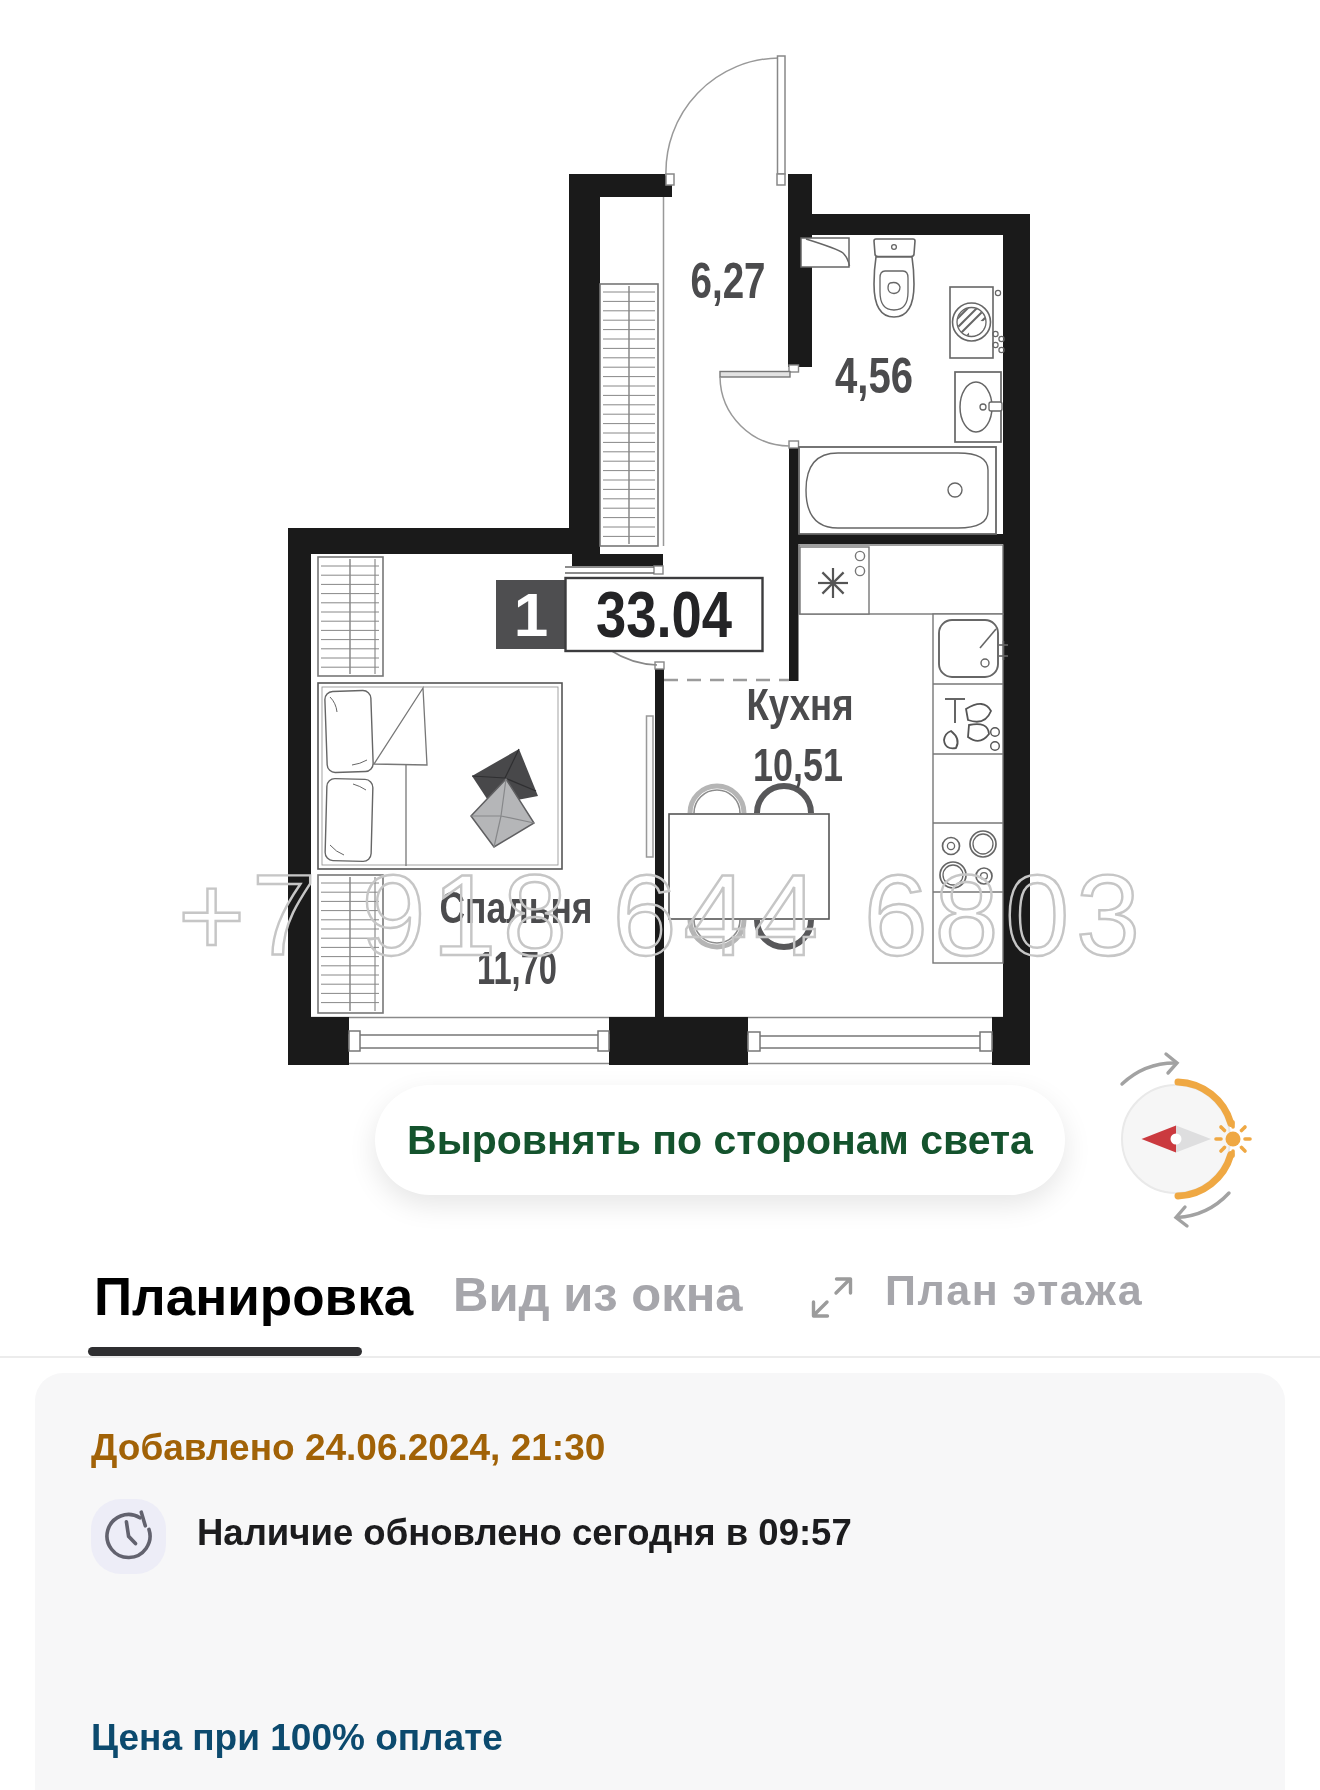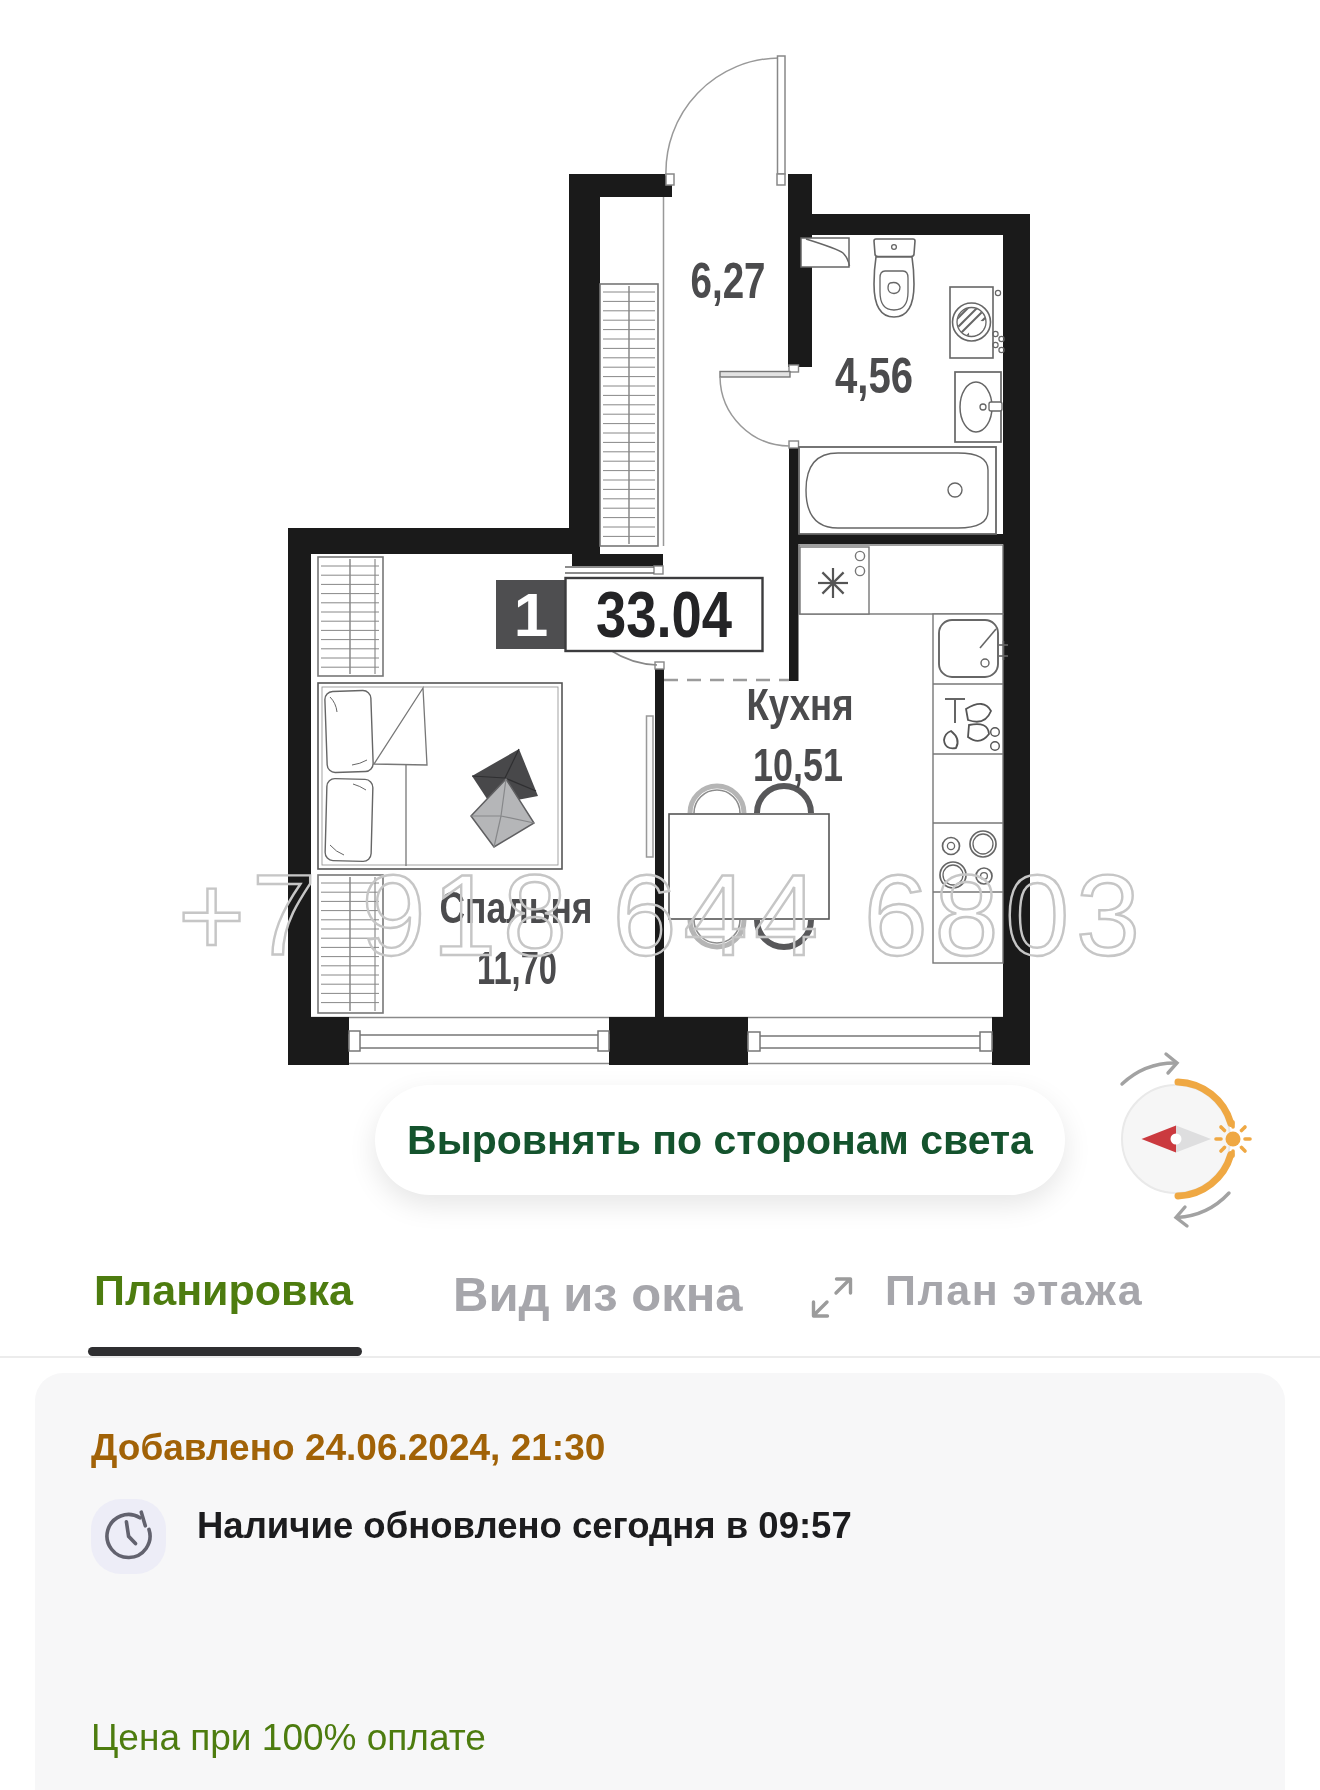--- a/index.html
+++ b/index.html
@@ -371,21 +371,21 @@
         <line x1="1221" y1="1151" x2="1224.5" y2="1147.5"></line>
         <line x1="1241.5" y1="1147.5" x2="1245" y2="1151"></line>
         <line x1="1221" y1="1127" x2="1224.5" y2="1130.5"></line>
       </g>
     </g>
   </g>
 </svg>
 
 <div>
 
-  <div class="abs" style="left:94px;top:1266px;font-size:43px;font-weight:bold;color:#4d7c0f;">Планировка</div>
+  <div class="abs" style="left:94px;top:1266px;font-size:53px;font-weight:bold;color:#000000;">Планировка</div>
 
   <div class="abs" style="left:88px;top:1347px;width:274px;height:9px;background:#2f2f31;border-radius:5px;"></div>
 
   <div class="abs" style="left:453px;top:1266px;font-size:49px;font-weight:bold;color:#a6a6ab;">Вид из окна</div>
 
   <svg class="abs" style="left:800px;top:1270px" width="60" height="56" viewBox="800 1270 60 56">
     <g stroke="#9b9b9b" stroke-width="3.4" fill="none" stroke-linecap="round" stroke-linejoin="round">
       <path d="M 836 1293 L 849 1280 M 836.5 1279 L 850.5 1279 L 850.5 1293"></path>
       <path d="M 827 1302 L 814 1315 M 813.5 1302 L 813.5 1316 L 827.5 1316"></path>
     </g>
@@ -402,17 +402,17 @@
 
   <svg class="abs" style="left:56px;top:126px" width="80" height="80" viewBox="0 0 80 80">
     <rect x="0" y="0" width="75" height="75" rx="30" fill="#ededf7"></rect>
     <g stroke="#62626e" stroke-width="3.6" fill="none" stroke-linecap="round">
       <path d="M 57.95 30.36 A 21.5 21.5 0 1 1 48.89 18.77"></path>
       <path d="M 50.3 13.2 L 54.3 26.8"></path>
       <path d="M 35.4 22.8 L 37.6 37.3 L 44.5 44.6"></path>
     </g>
   </svg>
 
-  <div class="abs" style="left:162px;top:132px;font-size:36.5px;font-weight:bold;color:#1c1c1e;">Наличие обновлено сегодня в 09:57</div>
-
-
-  <div class="abs" style="left:56px;top:344px;font-size:37px;font-weight:normal;color:#4d7c0f;">Цена при 100% оплате</div>
+  <div class="abs" style="left:162px;top:139px;font-size:36.5px;font-weight:bold;color:#1c1c1e;">Наличие обновлено сегодня в 09:57</div>
+
+
+  <div class="abs" style="left:56px;top:344px;font-size:37px;font-weight:bold;color:#0c4a6e;">Цена при 100% оплате</div>
 </div>
 
 </body></html>

